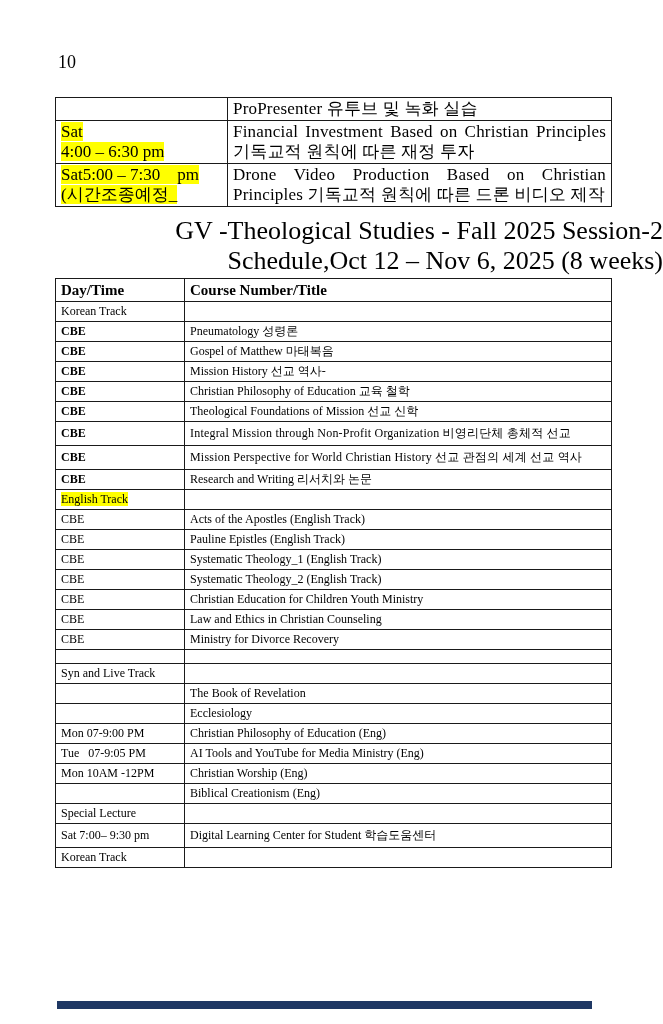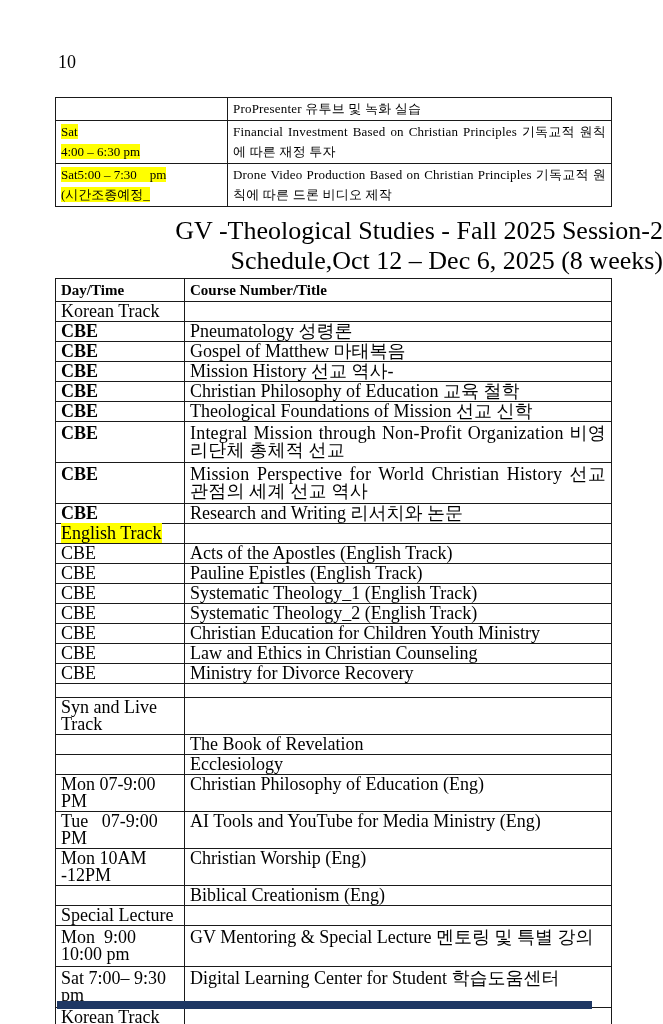--- a/index.html
+++ b/index.html
@@ -23,21 +23,21 @@
   table { border-collapse: collapse; }
   td { border: 1px solid #1a1a1a; vertical-align: top; }
   .top-table {
     position: absolute;
     left: 55px;
     top: 97px;
     width: 557px;
     table-layout: fixed;
   }
   .top-table td {
-    font-size: 13px;
+    font-size: 17px;
     line-height: 20px;
     padding: 1px 5px;
   }
   .top-table .time-cell { width: 172px; white-space: pre-wrap; margin-top: 18px; }
   .top-table .course-cell { text-align: justify; letter-spacing: 0.2px; }
   .hl { background: #ffff00; }
   
   .heading {
     position: absolute;
     left: 0;
@@ -51,21 +51,21 @@
   
   .schedule-table {
     position: absolute;
     left: 55px;
     top: 278px;
     width: 557px;
     table-layout: fixed;
     border-radius: 16px;
   }
   .schedule-table td {
-    font-size: 18px;
+    font-size: 12px;
     line-height: 17px;
     padding: 1px 5px;
   }
   .schedule-table td.header-cell {
     font-weight: bold;
     font-size: 15px;
     line-height: 18px;
     padding: 2px 5px;
   }
   .schedule-table .day-cell { width: 129px; white-space: pre-wrap; }
@@ -102,21 +102,21 @@
         </tr>
         <tr>
           <td class="time-cell"><div><span class="hl">Sat5:00 – 7:30    pm</span></div><div><span class="hl">(시간조종예정_</span></div></td>
           <td class="course-cell">Drone Video Production Based on Christian Principles 기독교적 원칙에 따른 드론 비디오 제작</td>
         </tr>
       </tbody>
   </table>
 
   <div class="heading">
     <div>GV -Theological Studies - Fall 2025 Session-2</div>
-    <div>Schedule,Oct 12 – Dec 6, 2025 (8 weeks)</div>
+    <div>Schedule,Oct 12 – Nov 6, 2025 (8 weeks)</div>
   </div>
 
   <table class="schedule-table">
     <tbody>
       <tr>
         <td class="header-cell day-cell">Day/Time</td>
         <td class="header-cell">Course Number/Title</td>
       </tr>
     <tr>
           <td class="day-cell">Korean Track</td>
@@ -200,38 +200,34 @@
         </tr>
         <tr>
           <td class="day-cell"></td>
           <td class="">Ecclesiology</td>
         </tr>
         <tr>
           <td class="day-cell">Mon 07-9:00 PM</td>
           <td class="">Christian Philosophy of Education (Eng)</td>
         </tr>
         <tr>
-          <td class="day-cell">Tue   07-9:00 PM</td>
+          <td class="day-cell">Tue   07-9:05 PM</td>
           <td class="">AI Tools and YouTube for Media Ministry (Eng)</td>
         </tr>
         <tr>
           <td class="day-cell">Mon 10AM -12PM</td>
           <td class="">Christian Worship (Eng)</td>
         </tr>
         <tr>
           <td class="day-cell"></td>
           <td class="">Biblical Creationism (Eng)</td>
         </tr>
         <tr>
           <td class="day-cell">Special Lecture</td>
           <td class=""></td>
-        </tr>
-        <tr class="tallish">
-          <td class="day-cell">Mon  9:00    10:00 pm</td>
-          <td class="">GV Mentoring &amp; Special Lecture 멘토링 및 특별 강의</td>
         </tr>
         <tr class="tallish">
           <td class="day-cell">Sat 7:00– 9:30 pm</td>
           <td class="">Digital Learning Center for Student 학습도움센터</td>
         </tr>
         <tr>
           <td class="day-cell">Korean Track</td>
           <td class=""></td>
         </tr>
       </tbody>

